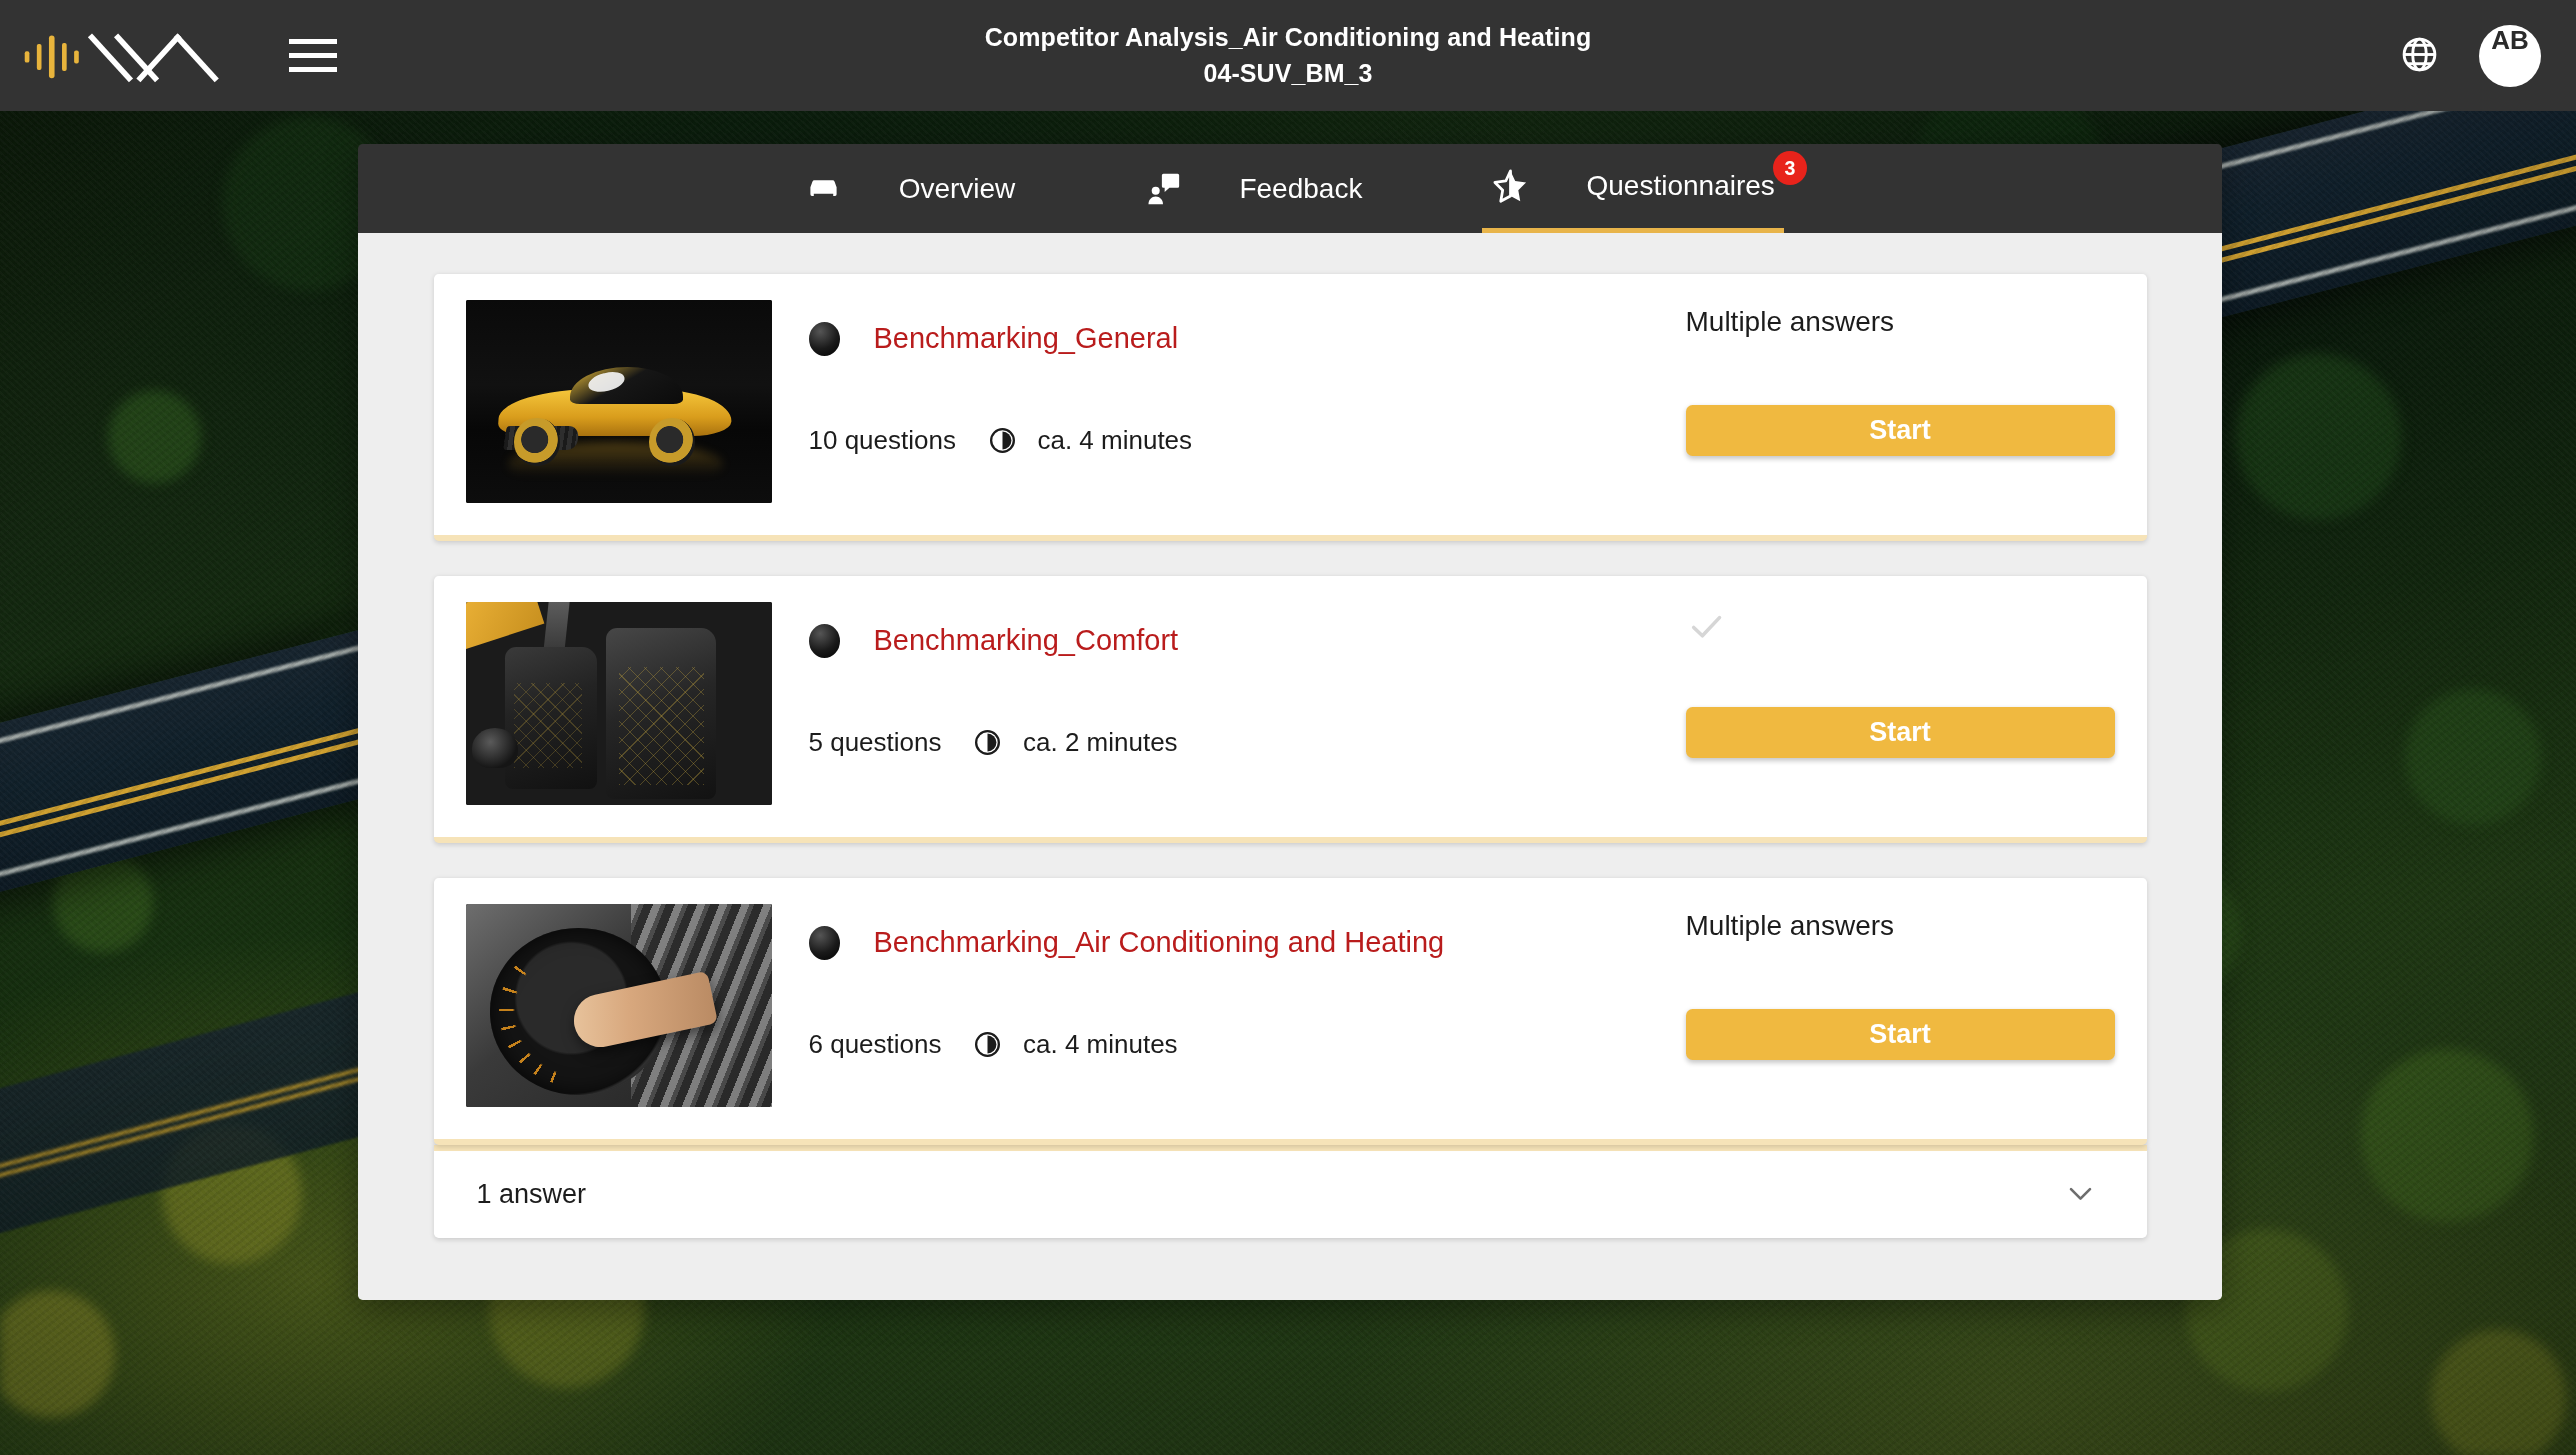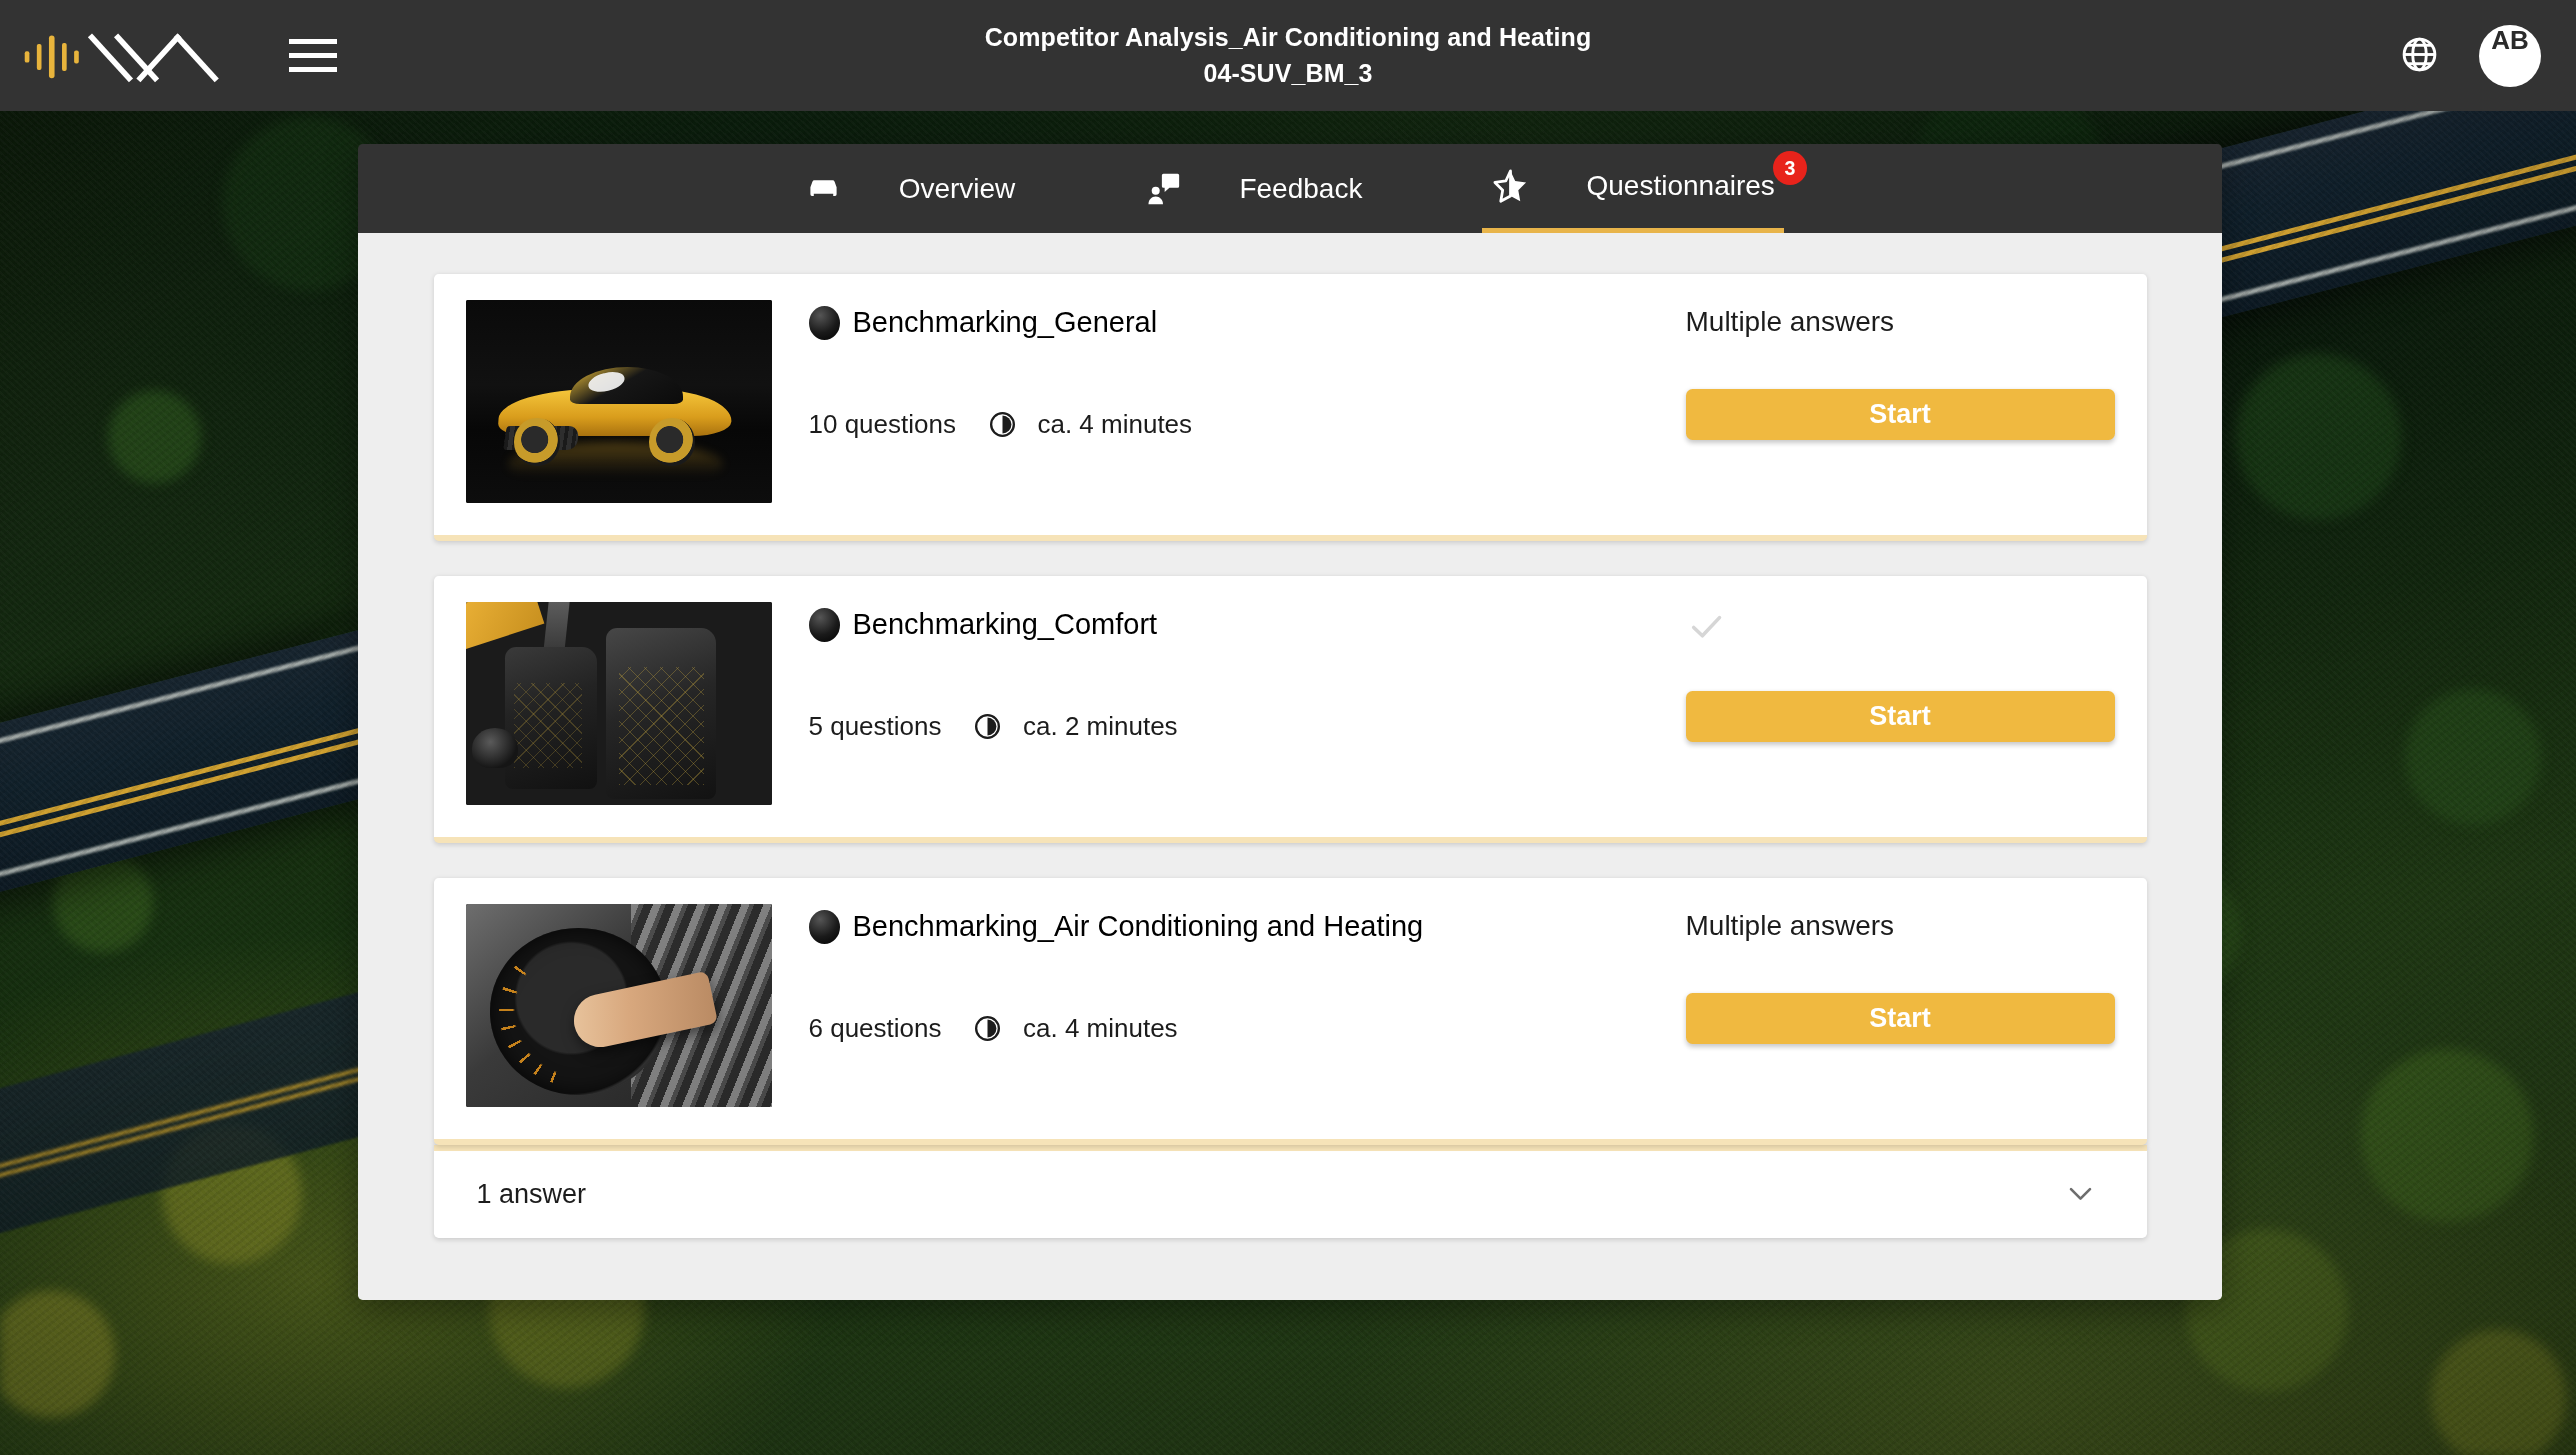--- a/index.html
+++ b/index.html
@@ -186,22 +186,22 @@
     box-sizing:border-box;
   }
   .card-row { display:flex; align-items:flex-start; }
   .thumb {
     width:306px; height:203px; flex:0 0 306px;
     border-radius:1.9px; overflow:hidden;
     position:relative; background:#111;
   }
   .card-body { flex:1; padding-left:37px; position:relative; }
   .q-title {
-    display:flex; align-items:center; gap:13px;
-    font-size:29px; color:#000000; line-height:1.1; padding-top:5.6px;
+    display:flex; align-items:center; gap:34px;
+    font-size:29px; color:#b91c1c; line-height:1.1; padding-top:5.6px;margin-top:16px;
   }
   .q-dot {
     width:31px; height:34px; border-radius:50%;
     background:radial-gradient(circle at 36% 28%, #555 0%, #1a1a1a 55%, #000 100%);
     flex:0 0 31px;
   }
   .q-meta {
     display:flex; align-items:center; gap:32px;
     margin-top:35px; font-size:26px; color:#1c1c1c;
   }

